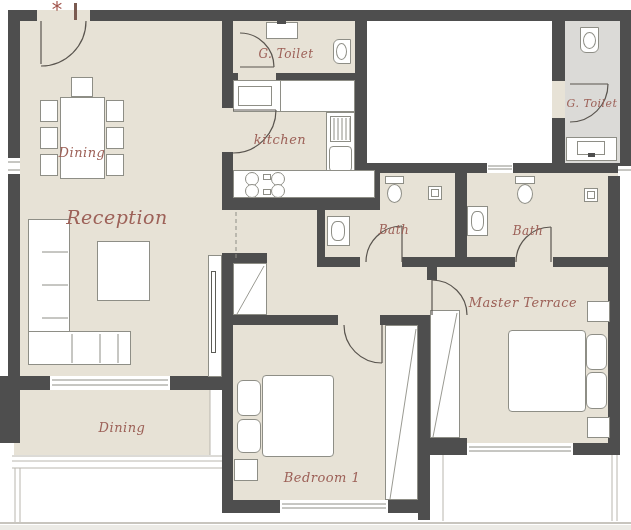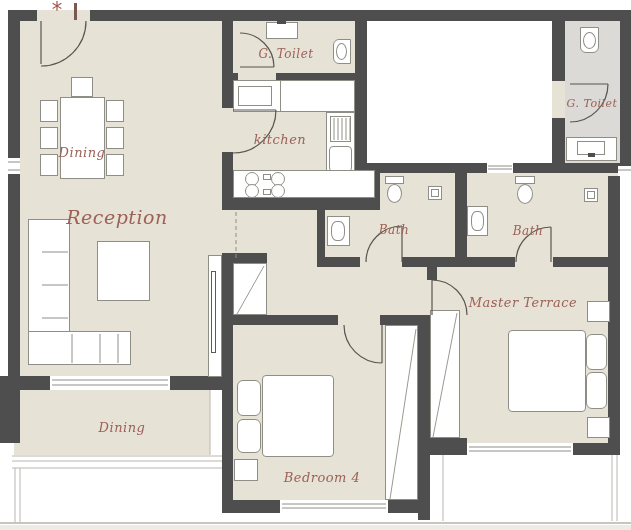--- a/index.html
+++ b/index.html
@@ -198,16 +198,16 @@
   <div class="mk" style="left:74px;top:3px;width:3px;height:17px;background:#7a5a50"></div>
 
   <div class="lbl" style="left:82px;top:152px;font-size:13px">Dining</div>
   <div class="lbl" style="left:117px;top:217px;font-size:19px">Reception</div>
   <div class="lbl" style="left:280px;top:139px;font-size:13px">kitchen</div>
   <div class="lbl" style="left:286px;top:54px;font-size:12px">G. Toilet</div>
   <div class="lbl" style="left:592px;top:103px;font-size:11px">G. Toilet</div>
   <div class="lbl" style="left:394px;top:230px;font-size:12px">Bath</div>
   <div class="lbl" style="left:528px;top:231px;font-size:12px">Bath</div>
   <div class="lbl" style="left:523px;top:302px;font-size:13px">Master Terrace</div>
-  <div class="lbl" style="left:322px;top:477px;font-size:13px">Bedroom 4</div>
+  <div class="lbl" style="left:322px;top:477px;font-size:13px">Bedroom 1</div>
   <div class="lbl" style="left:122px;top:427px;font-size:13px">Dining</div>
 
 </div>
 
 </body></html>

